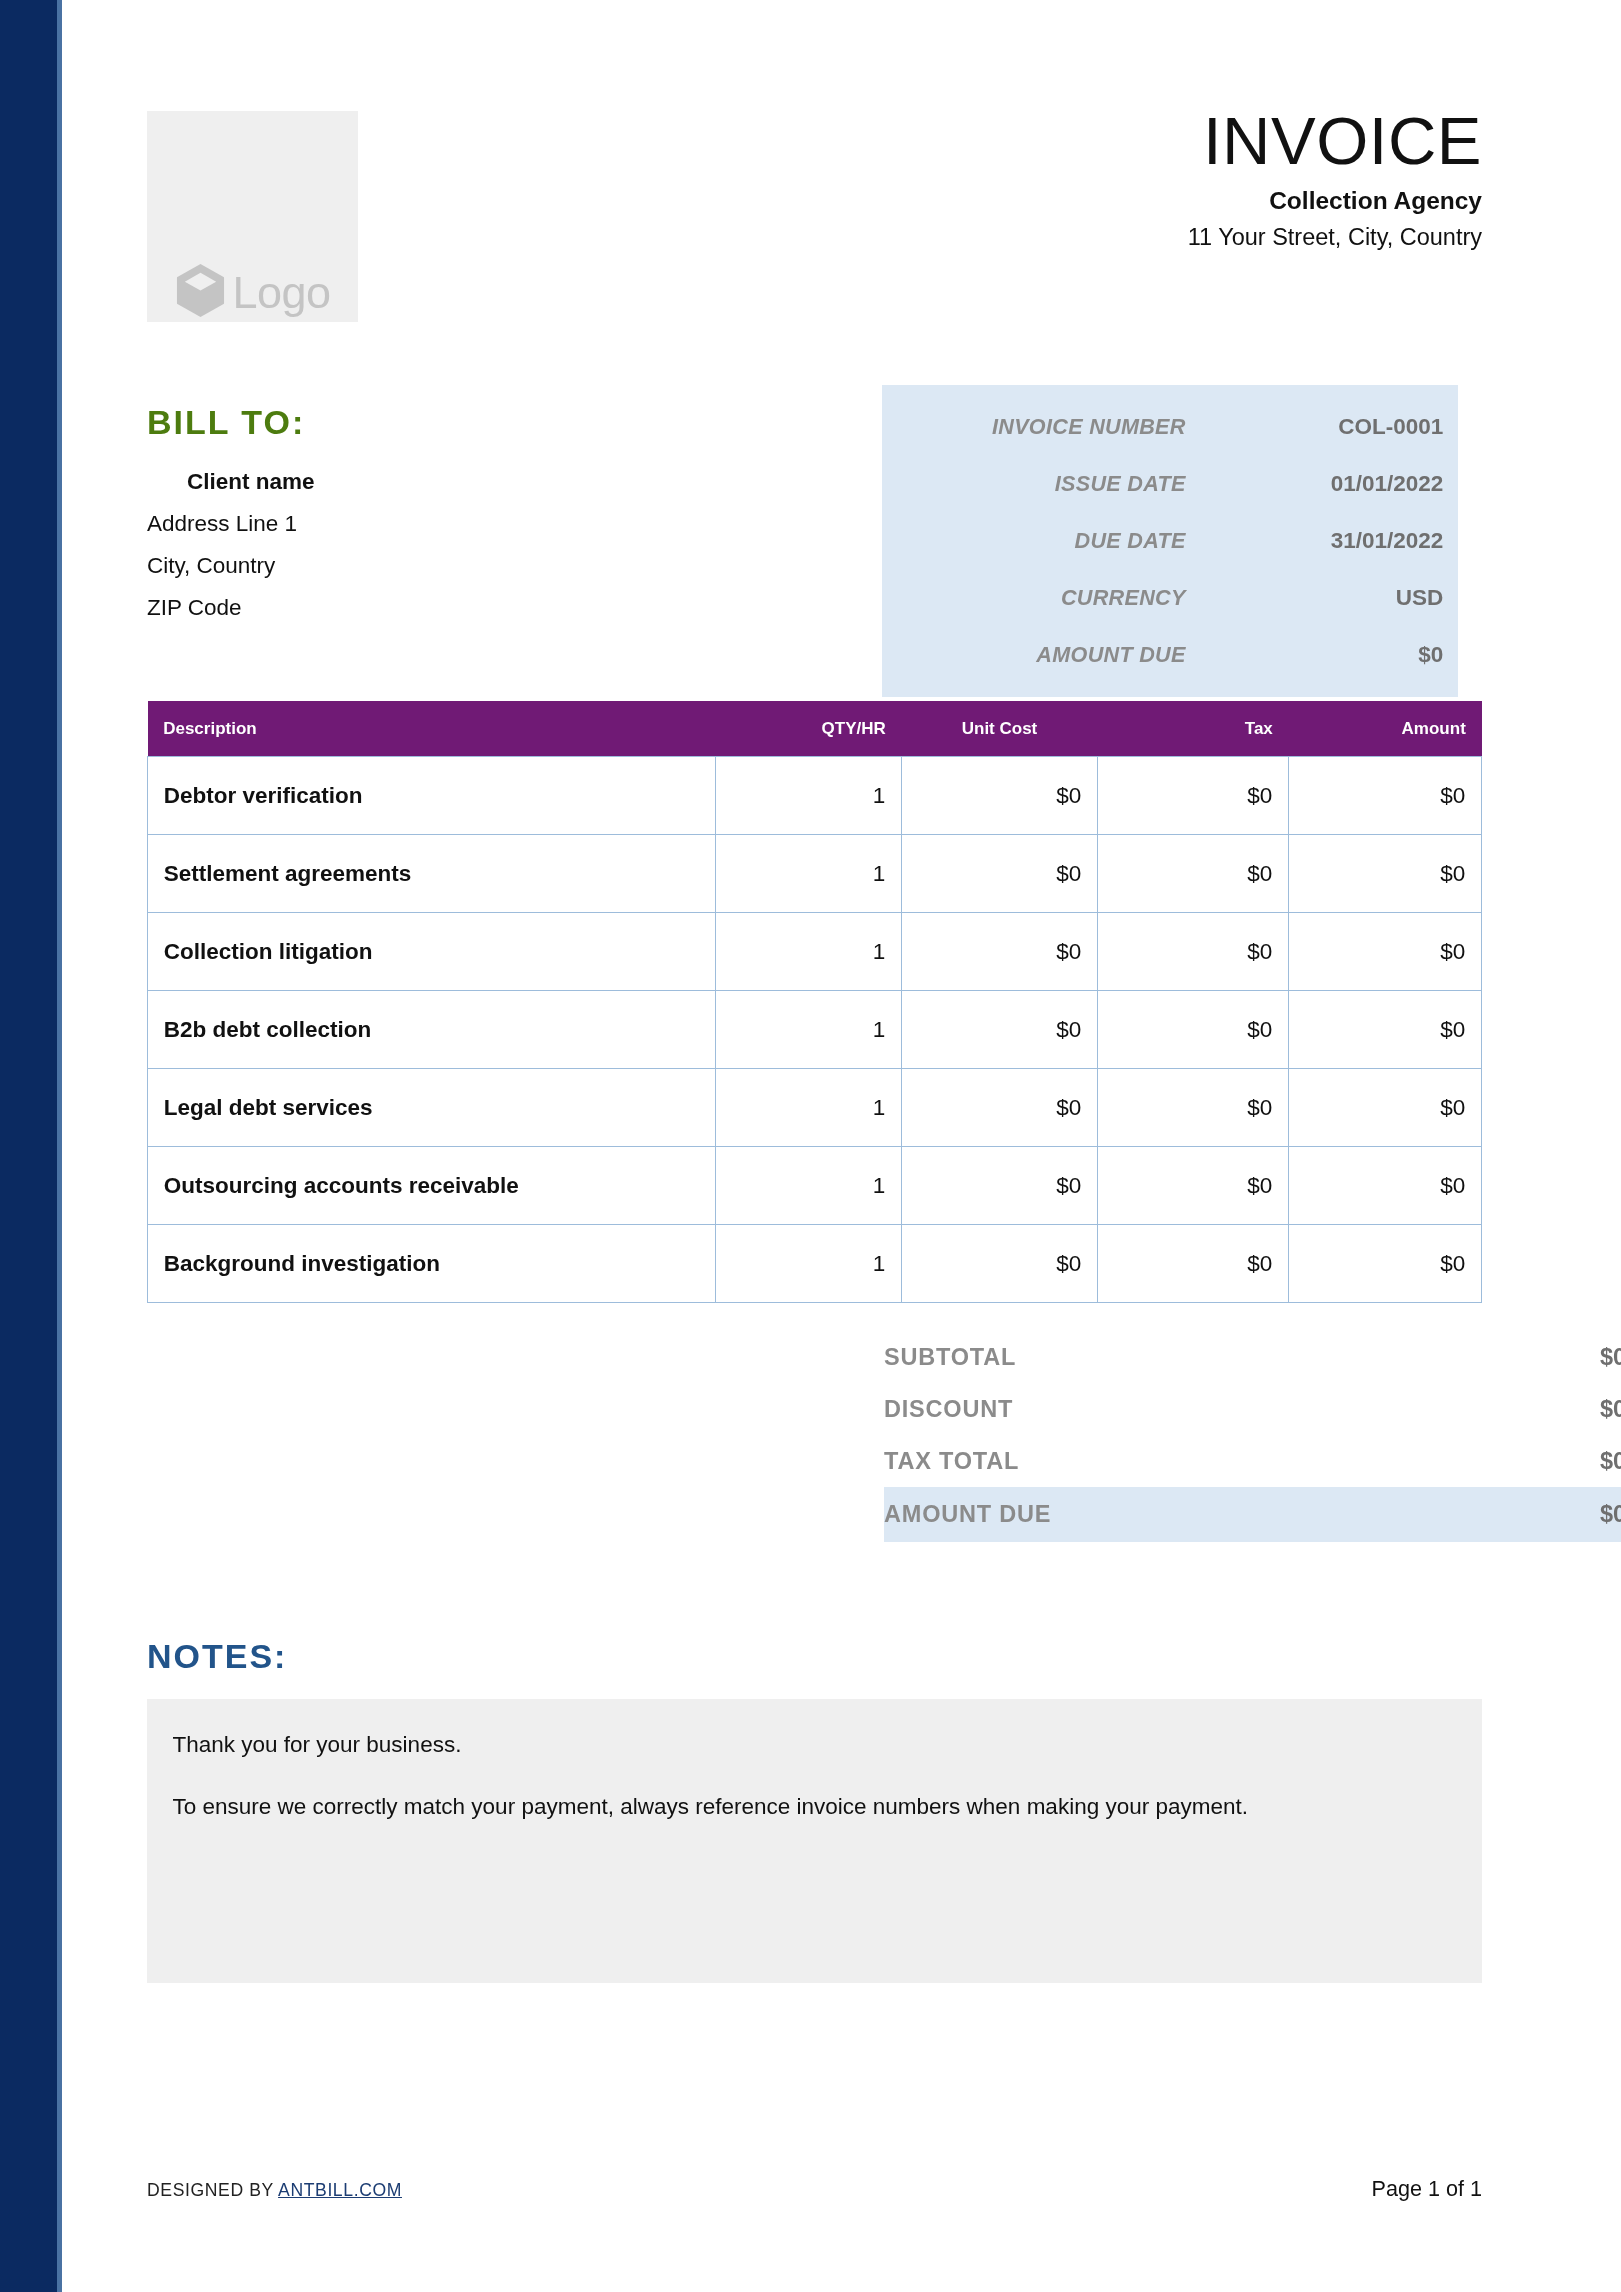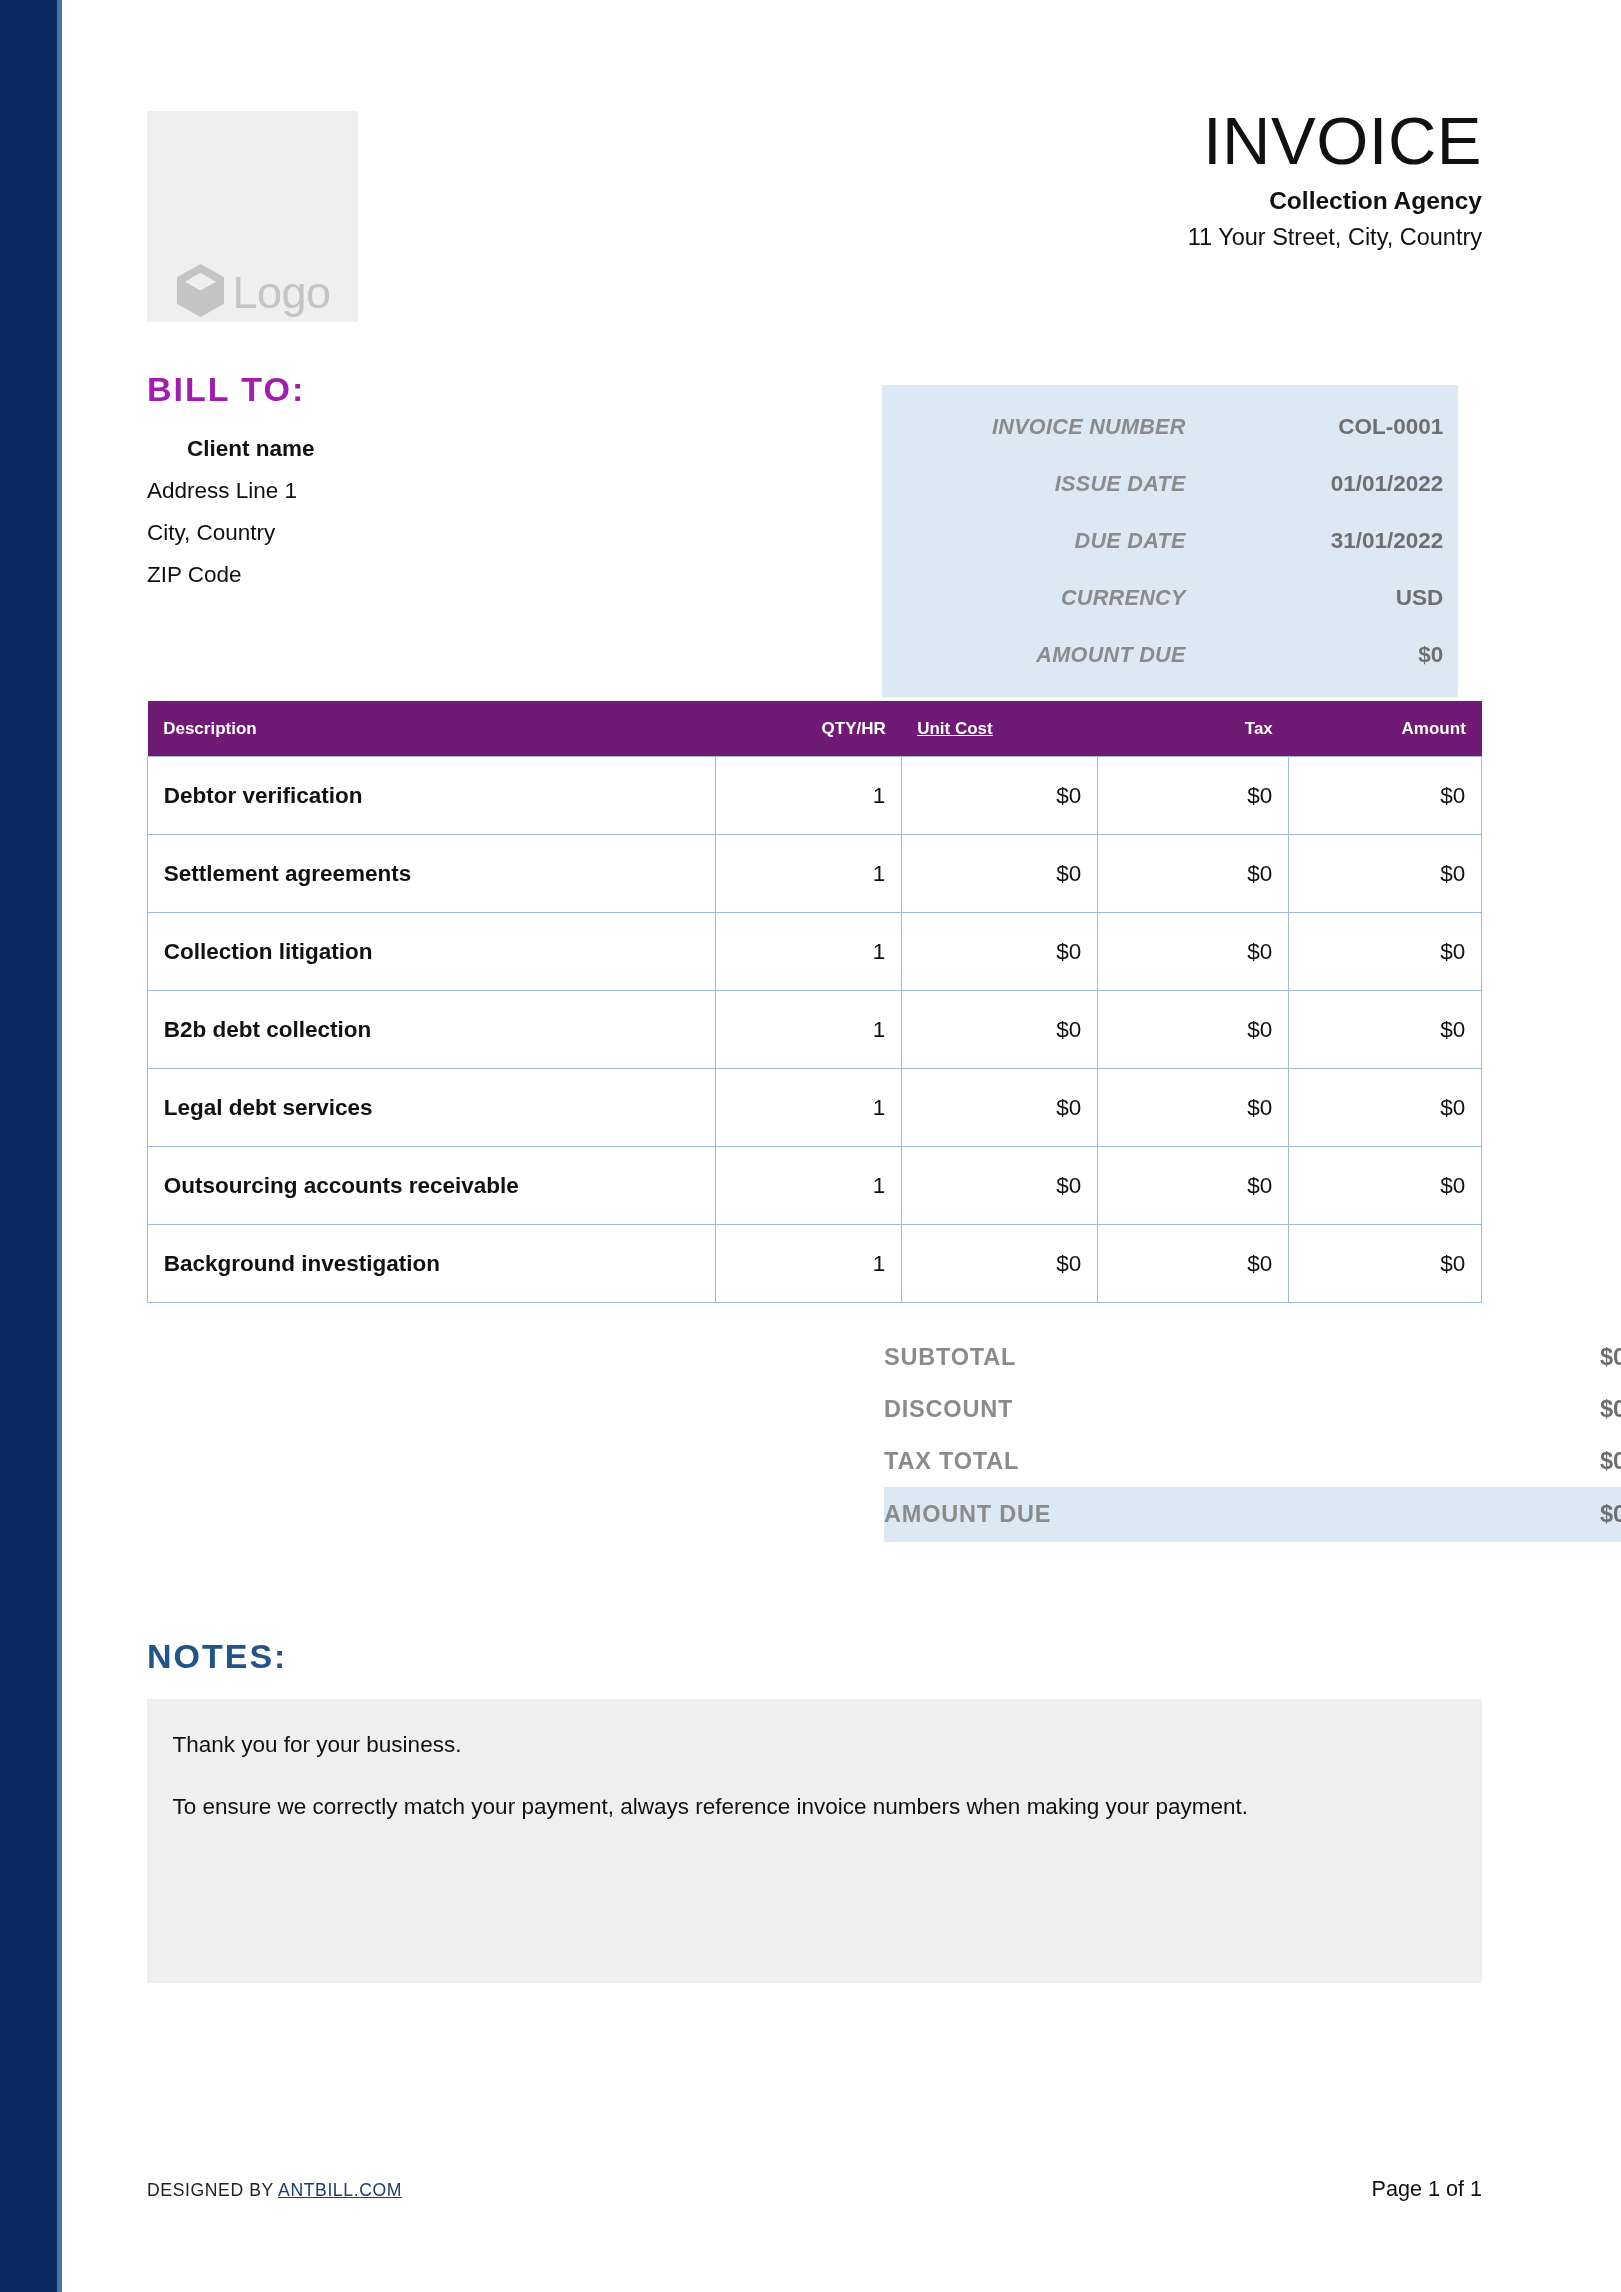--- a/index.html
+++ b/index.html
@@ -97,23 +97,24 @@
 
   
   .billto {
     position: absolute;
     left: 0; top: 372px;
     width: 608px;
   }
   .billto-title {
     font-size: 34px;
     font-weight: bold;
-    color: #a21caf;
+    color: #4d7c0f;
     letter-spacing: 2px;
     line-height: 1;
+    margin-top: 33px;
   }
   .billto-lines { margin-top: 21.6px; }
   .billto-line {
     font-size: 22.5px;
     color: #111111;
     line-height: 42px;
   }
   .billto-line.strong { font-weight: bold; margin-left: 40px; }
 
   
@@ -162,21 +163,21 @@
     color: #ffffff;
     font-size: 17px;
     font-weight: bold;
     padding: 17.6px 15.7px;
     height: 55px;
     box-sizing: border-box;
     border: none;
   }
   .items th.c-desc { text-align: left; width: 568px; }
   .items th.c-qty  { text-align: right; width: 186px; }
-  .items th.c-unit { text-align: left; width: 196px; text-decoration: underline; }
+  .items th.c-unit { text-align: center; width: 196px; }
   .items th.c-tax  { text-align: right; width: 191px; }
   .items th.c-amt  { text-align: right; width: 193px; }
   .items td {
     border: 1px solid #9dbcdb;
     font-size: 22.5px;
     color: #111111;
     height: 78px;
     padding: 0 15.7px;
     box-sizing: border-box;
   }

